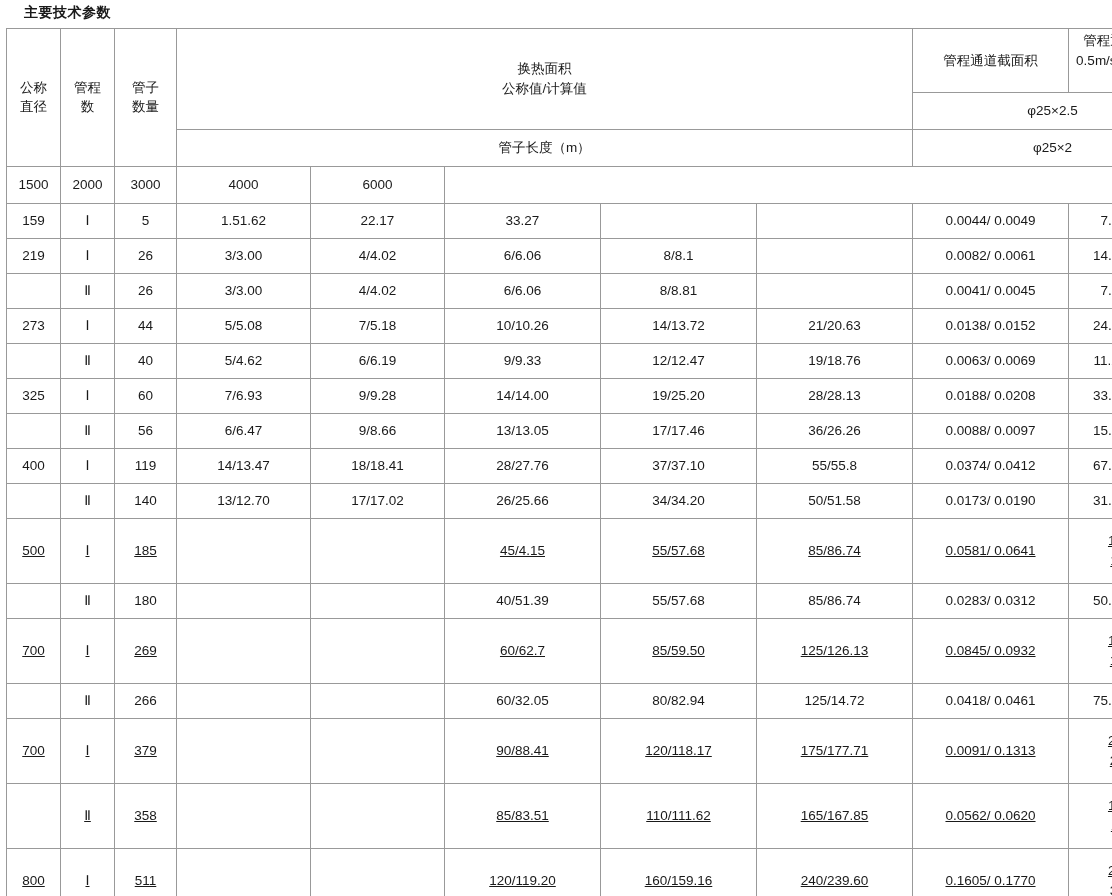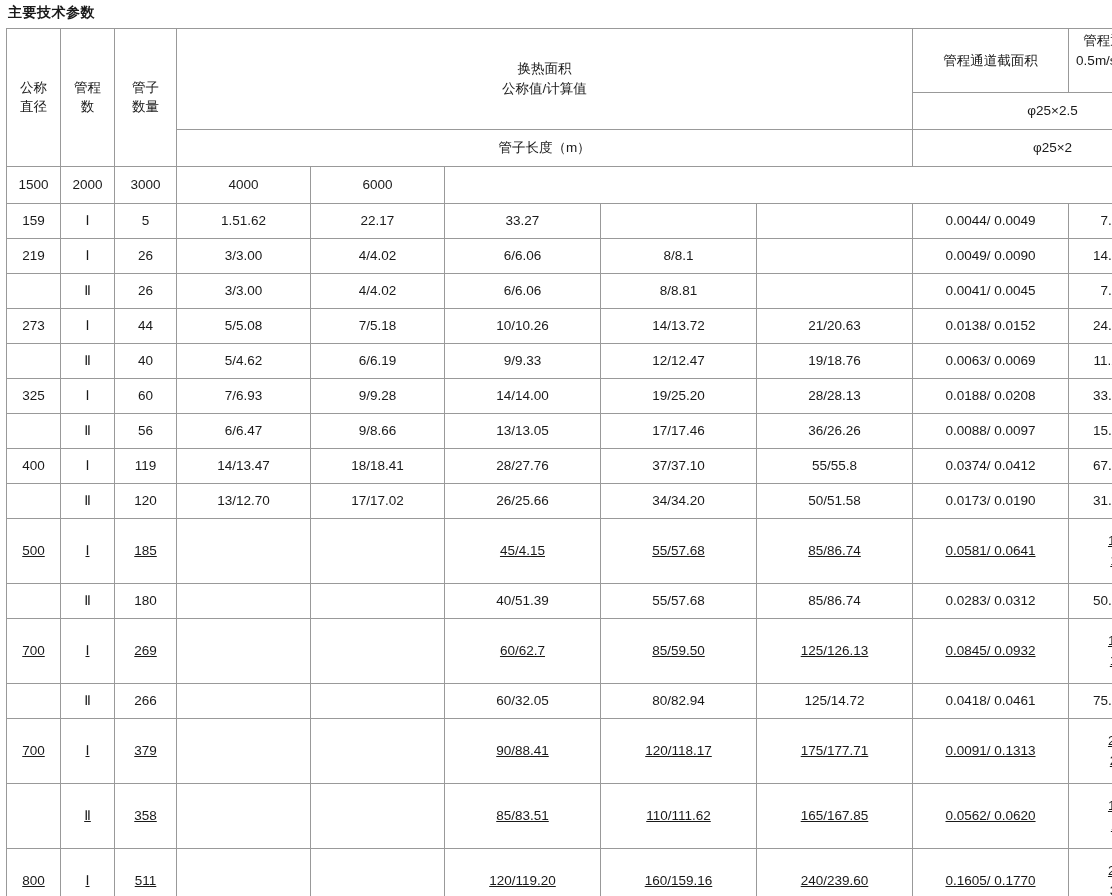--- a/index.html
+++ b/index.html
@@ -17,21 +17,21 @@
   .page {
     position: relative;
     width: 1112px;
     padding: 0;
     box-sizing: border-box;
   }
   .doc-title {
     font-size: 14px;
     font-weight: bold;
     color: #1a1a1a;
-    padding: 4px 8px 6px 8px;
+    padding: 4px 8px 6px 24px;
     letter-spacing: 0.5px;
   }
   table.spec {
     border-collapse: collapse;
     width: 1100px;
     margin: 0 6px;
     table-layout: fixed;
     font-size: 13.5px;
   }
   table.spec td, table.spec th {
@@ -148,21 +148,21 @@
         </tr>
         <tr>
           <td class="row-td">219</td>
           <td class="row-td">Ⅰ</td>
           <td class="row-td">26</td>
           <td class="row-td">3/3.00</td>
           <td class="row-td">4/4.02</td>
           <td class="row-td">6/6.06</td>
           <td class="row-td">8/8.1</td>
           <td class="row-td"></td>
-          <td class="row-td">0.0049/ 0.0090</td>
+          <td class="row-td">0.0082/ 0.0061</td>
           <td class="row-td">14.76/ 16.20</td>
         </tr>
         <tr>
           <td class="row-td"></td>
           <td class="row-td">Ⅱ</td>
           <td class="row-td">26</td>
           <td class="row-td">3/3.00</td>
           <td class="row-td">4/4.02</td>
           <td class="row-td">6/6.06</td>
           <td class="row-td">8/8.81</td>
@@ -226,21 +226,21 @@
           <td class="row-td">18/18.41</td>
           <td class="row-td">28/27.76</td>
           <td class="row-td">37/37.10</td>
           <td class="row-td">55/55.8</td>
           <td class="row-td">0.0374/ 0.0412</td>
           <td class="row-td">67.32/ 74.16</td>
         </tr>
         <tr>
           <td class="row-td"></td>
           <td class="row-td">Ⅱ</td>
-          <td class="row-td">120</td>
+          <td class="row-td">140</td>
           <td class="row-td">13/12.70</td>
           <td class="row-td">17/17.02</td>
           <td class="row-td">26/25.66</td>
           <td class="row-td">34/34.20</td>
           <td class="row-td">50/51.58</td>
           <td class="row-td">0.0173/ 0.0190</td>
           <td class="row-td">31.14/ 34.20</td>
         </tr>
         <tr>
           <td class="row-td-tall">500</td>

